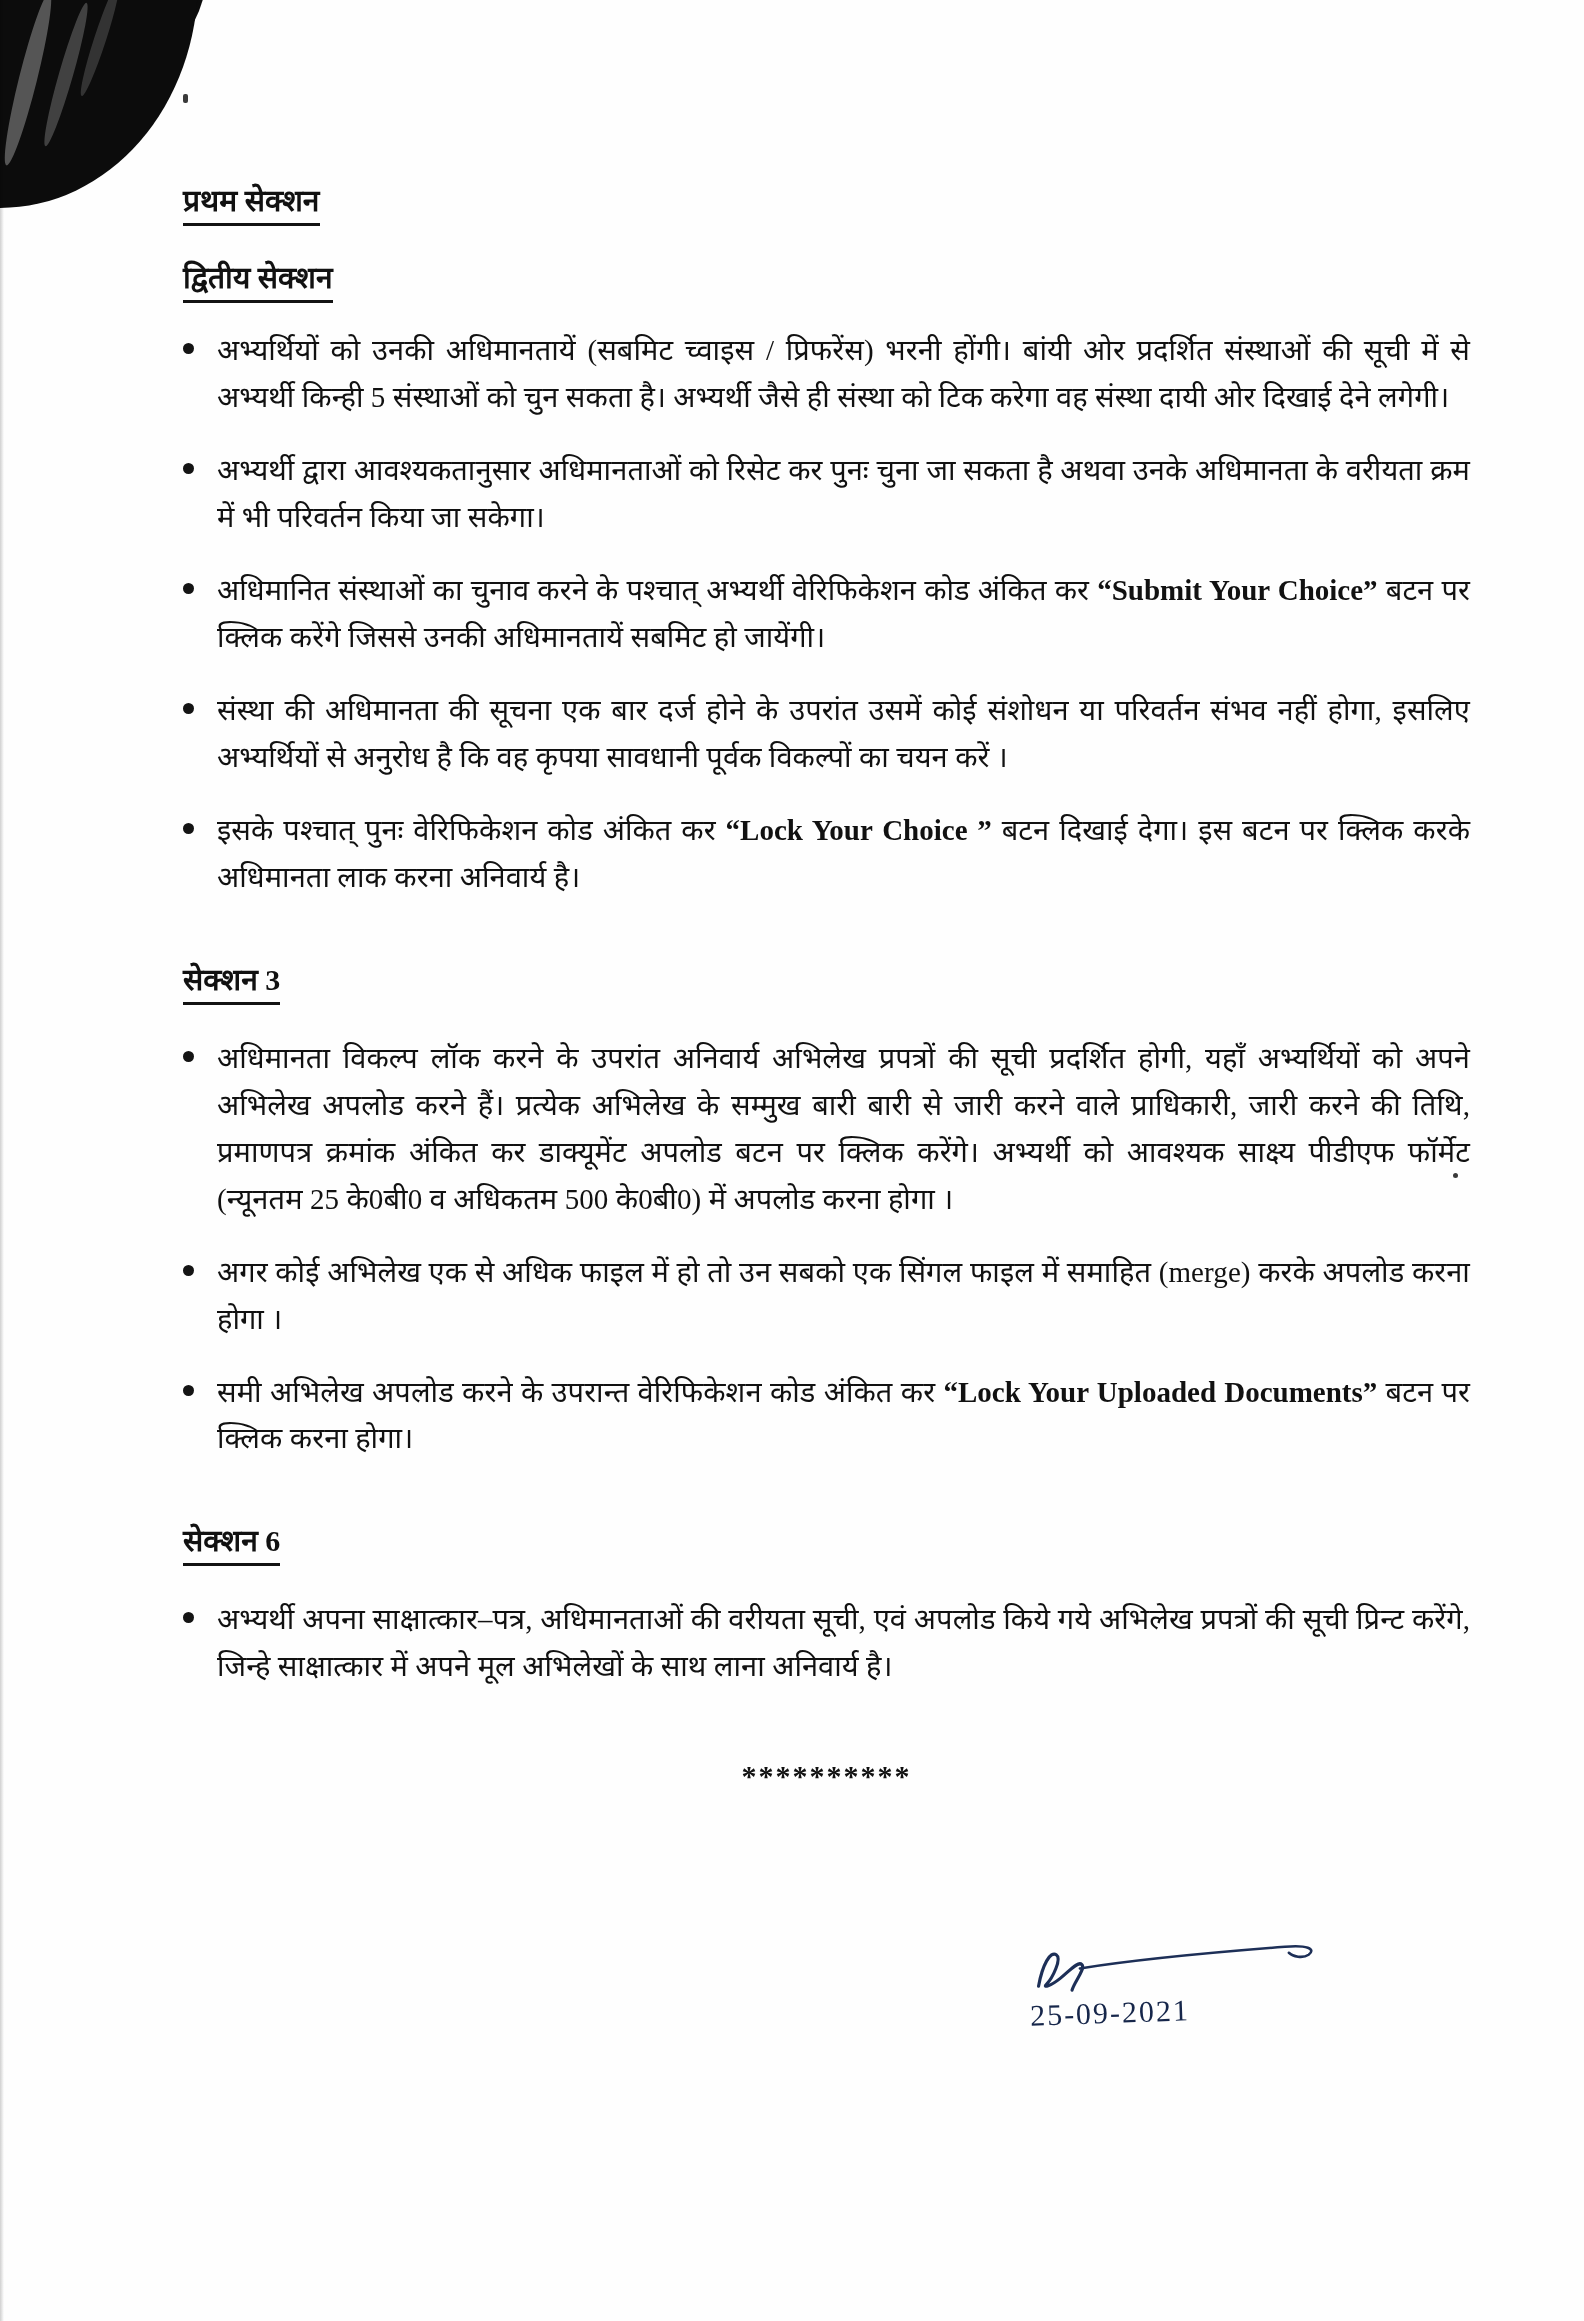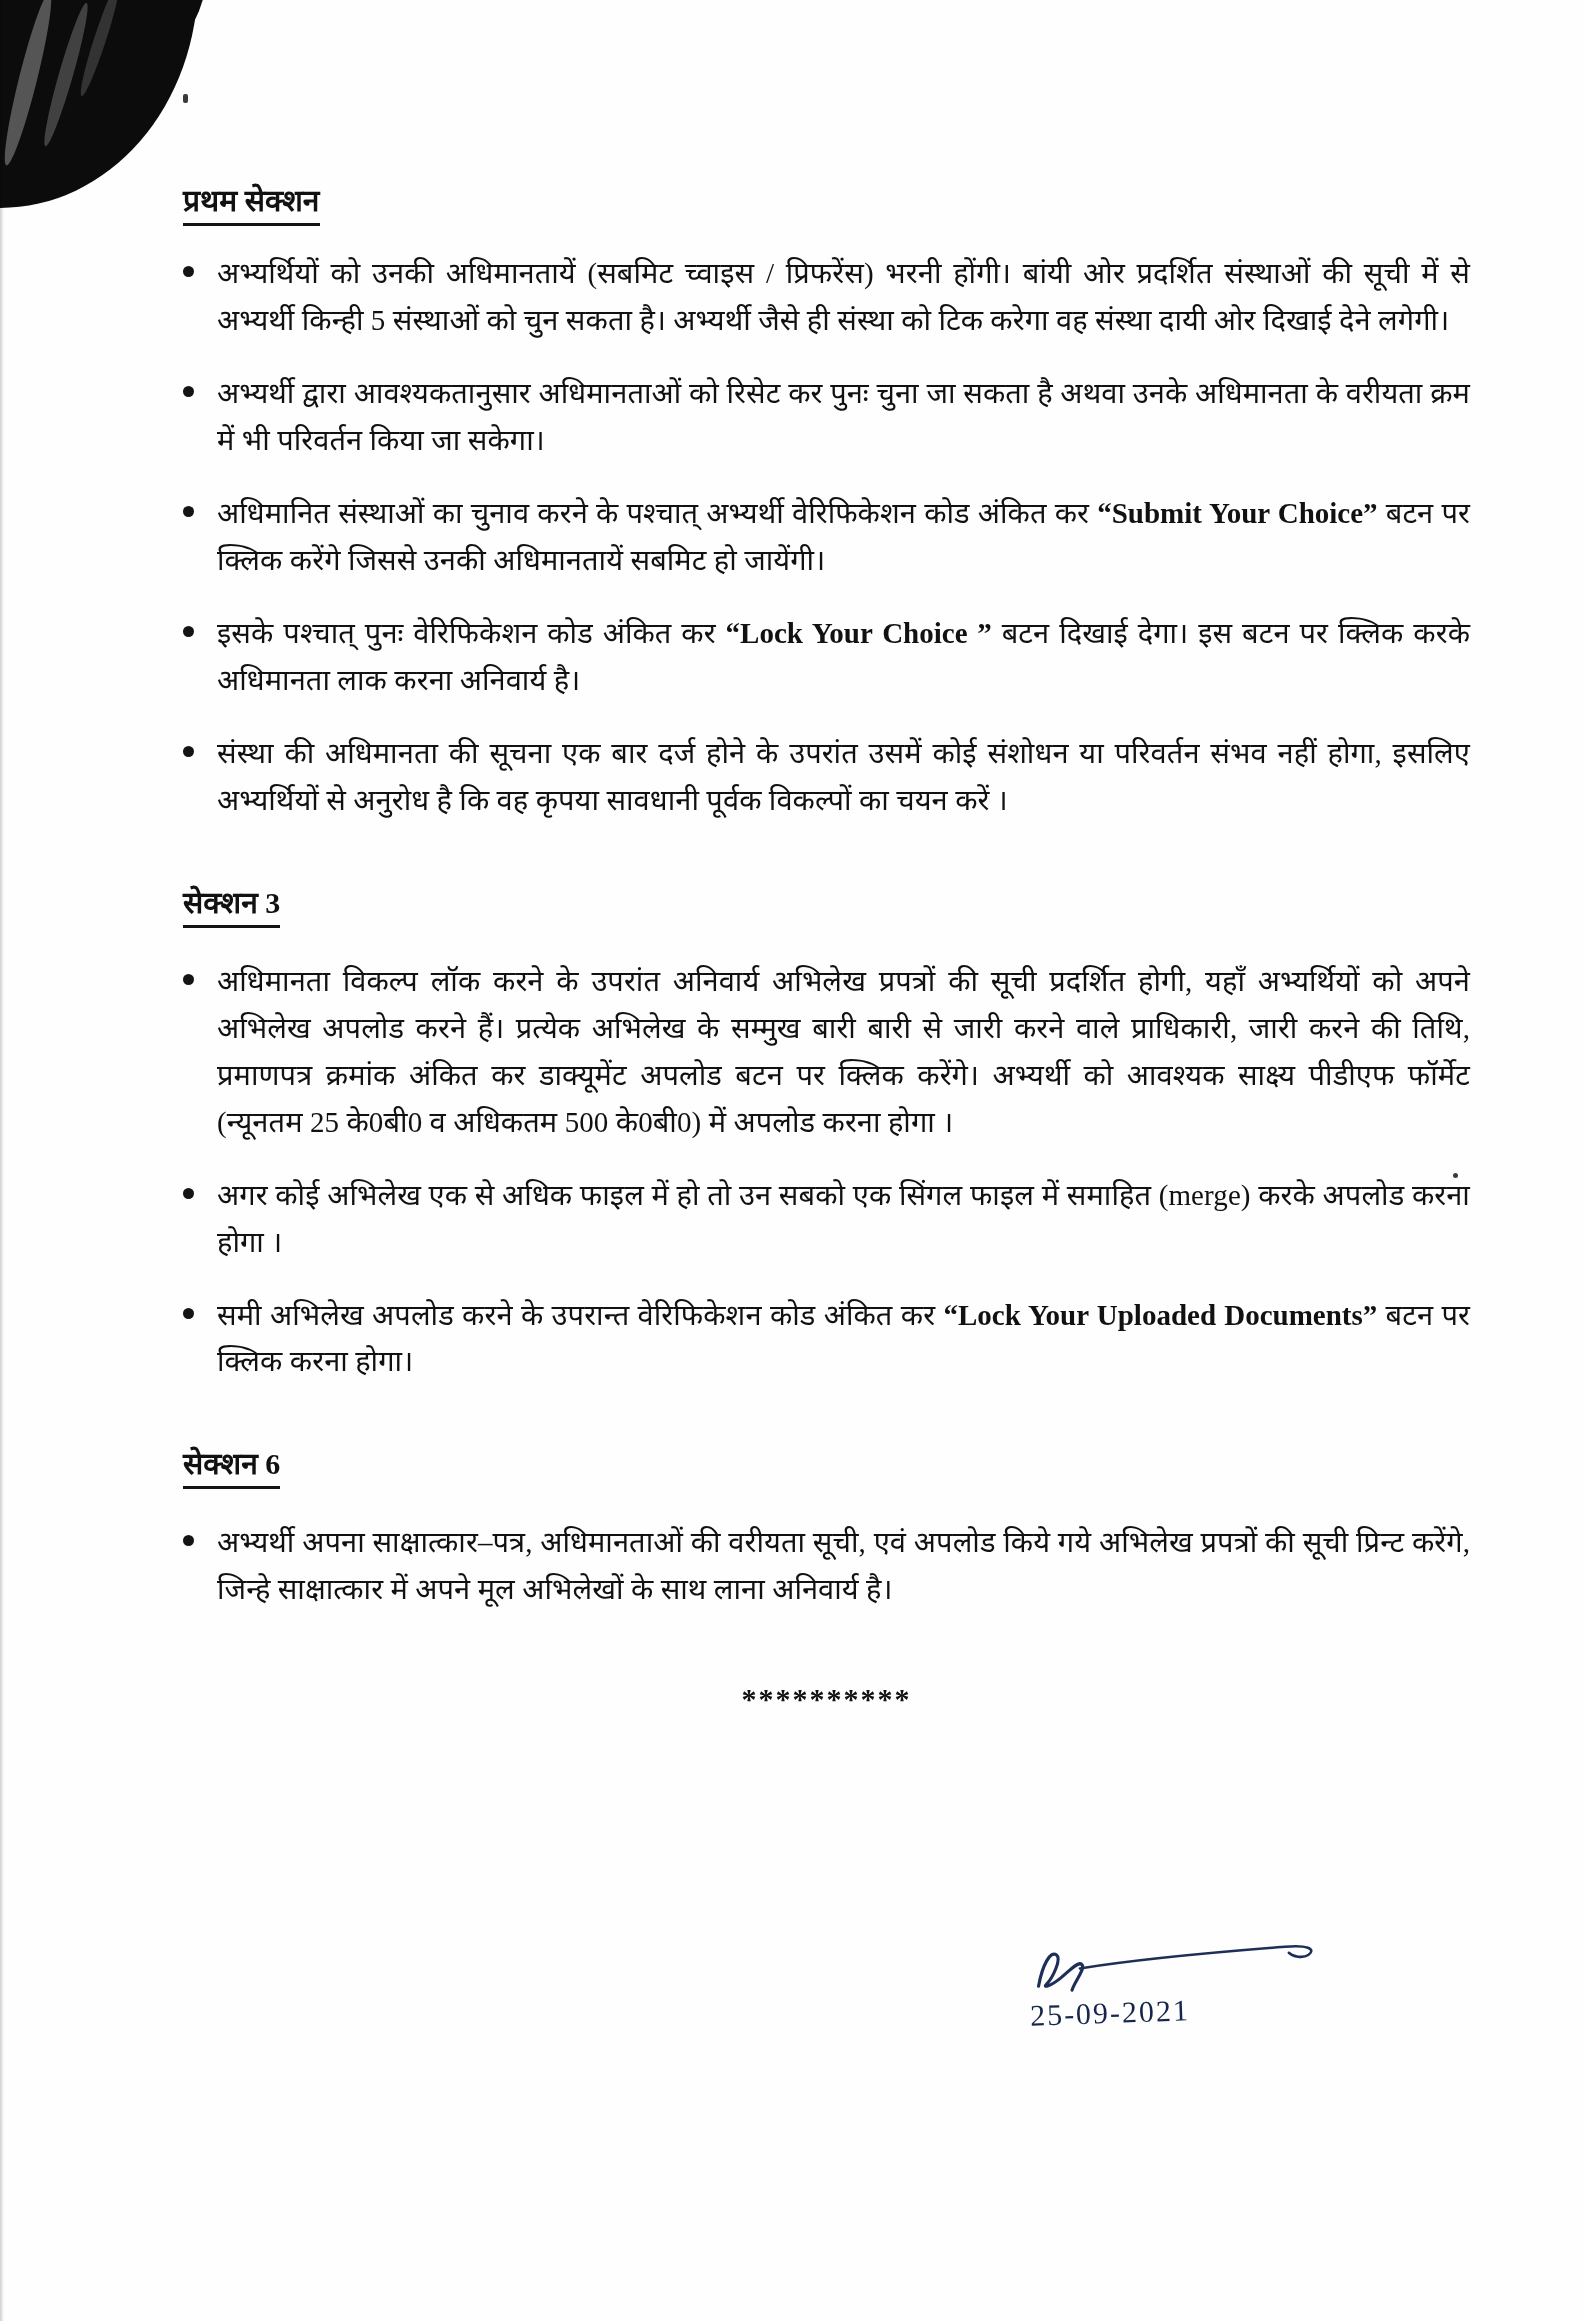--- a/index.html
+++ b/index.html
@@ -183,20 +183,21 @@
   </div>
   <div class="edge-shadow"></div>
   <div class="speck" style="top:94px;left:183px;width:5px;height:9px;border-radius:2px;"></div>
   <div class="speck" style="top:1173px;left:1453px;width:5px;height:5px;"></div>
 
   <div class="content">
 
 
     <div id="sections-root">
         <div class="section-head"><span>प्रथम सेक्शन</span></div>
+        <div class="section-head"><span>द्वितीय सेक्शन</span></div>
         <div class="bullet-row">
           <div class="bullet-dot">
             <i></i>
           </div>
           <div class="bullet-text"><span>अभ्यर्थियों को उनकी अधिमानतायें (सबमिट च्वाइस / प्रिफरेंस) भरनी होंगी। बांयी ओर प्रदर्शित संस्थाओं की सूची में से अभ्यर्थी किन्ही 5 संस्थाओं को चुन सकता है। अभ्यर्थी जैसे ही संस्था को टिक करेगा वह संस्था दायी ओर दिखाई देने लगेगी।</span></div>
         </div>
         <div class="bullet-row">
           <div class="bullet-dot">
             <i></i>
           </div>
@@ -205,27 +206,27 @@
         <div class="bullet-row">
           <div class="bullet-dot">
             <i></i>
           </div>
           <div class="bullet-text"><span>अधिमानित संस्थाओं का चुनाव करने के पश्चात् अभ्यर्थी वेरिफिकेशन कोड अंकित कर </span><b>“Submit Your Choice”</b><span> बटन पर  क्लिक करेंगे जिससे उनकी अधिमानतायें सबमिट हो जायेंगी।</span></div>
         </div>
         <div class="bullet-row">
           <div class="bullet-dot">
             <i></i>
           </div>
+          <div class="bullet-text"><span>संस्था की अधिमानता की सूचना एक बार दर्ज होने के उपरांत उसमें कोई संशोधन या परिवर्तन संभव नहीं होगा, इसलिए अभ्यर्थियों से अनुरोध है कि वह कृपया सावधानी पूर्वक विकल्पों का चयन करें ।</span></div>
+        </div>
+        <div class="bullet-row">
+          <div class="bullet-dot">
+            <i></i>
+          </div>
           <div class="bullet-text"><span>इसके पश्चात् पुनः वेरिफिकेशन कोड अंकित कर </span><b>“Lock Your Choice ”</b><span> बटन दिखाई देगा। इस बटन पर क्लिक करके अधिमानता लाक करना अनिवार्य है।</span></div>
-        </div>
-        <div class="bullet-row">
-          <div class="bullet-dot">
-            <i></i>
-          </div>
-          <div class="bullet-text"><span>संस्था की अधिमानता की सूचना एक बार दर्ज होने के उपरांत उसमें कोई संशोधन या परिवर्तन संभव नहीं होगा, इसलिए अभ्यर्थियों से अनुरोध है कि वह कृपया सावधानी पूर्वक विकल्पों का चयन करें ।</span></div>
         </div>
         <div class="section-head wide-gap"><span>सेक्शन 3</span></div>
         <div class="bullet-row">
           <div class="bullet-dot">
             <i></i>
           </div>
           <div class="bullet-text"><span>अधिमानता विकल्प लॉक करने के उपरांत अनिवार्य अभिलेख प्रपत्रों की सूची प्रदर्शित होगी, यहाँ अभ्यर्थियों को अपने अभिलेख अपलोड करने हैं। प्रत्येक अभिलेख के सम्मुख बारी बारी से जारी करने वाले प्राधिकारी, जारी करने की तिथि, प्रमाणपत्र क्रमांक अंकित कर डाक्यूमेंट अपलोड बटन पर क्लिक करेंगे। अभ्यर्थी को आवश्यक साक्ष्य पीडीएफ फॉर्मेट (न्यूनतम 25 के0बी0 व अधिकतम 500 के0बी0) में अपलोड करना होगा ।</span></div>
         </div>
         <div class="bullet-row">
           <div class="bullet-dot">

